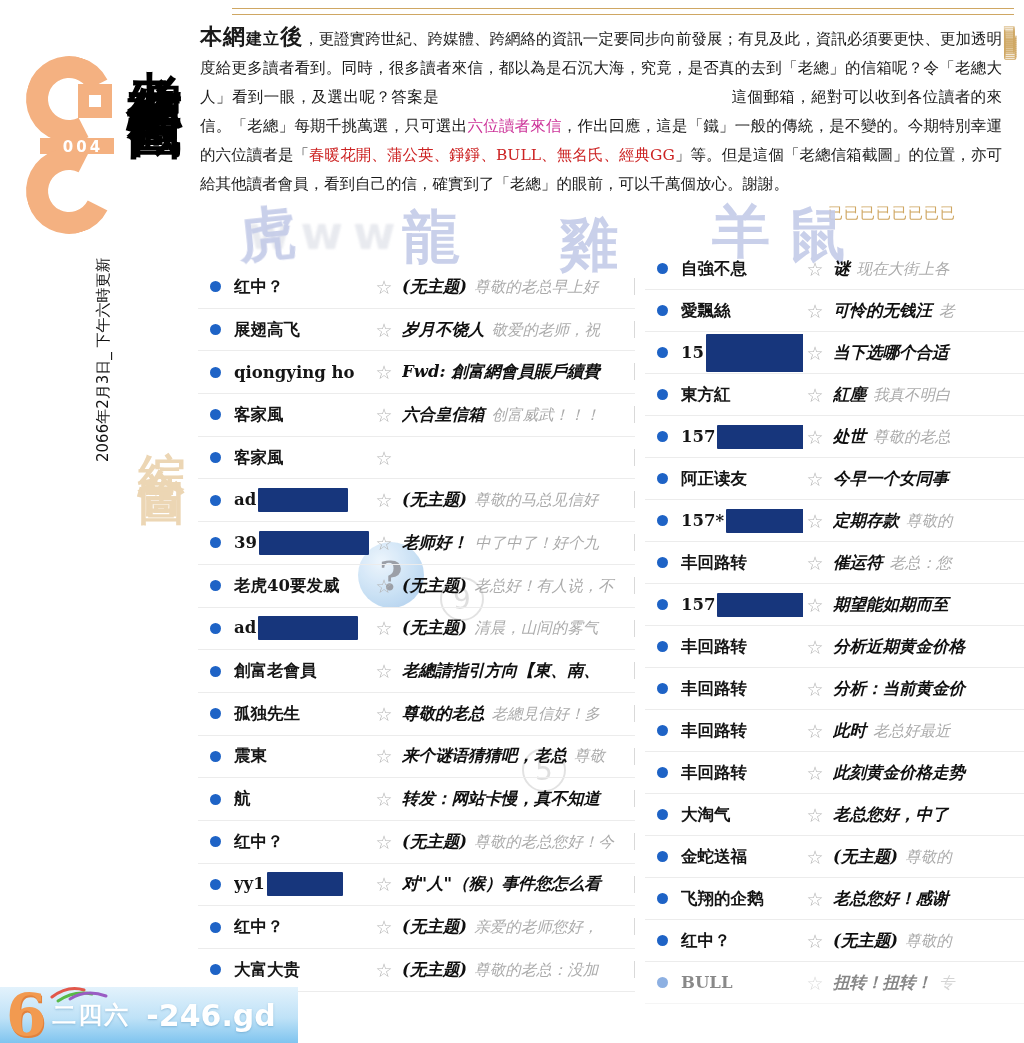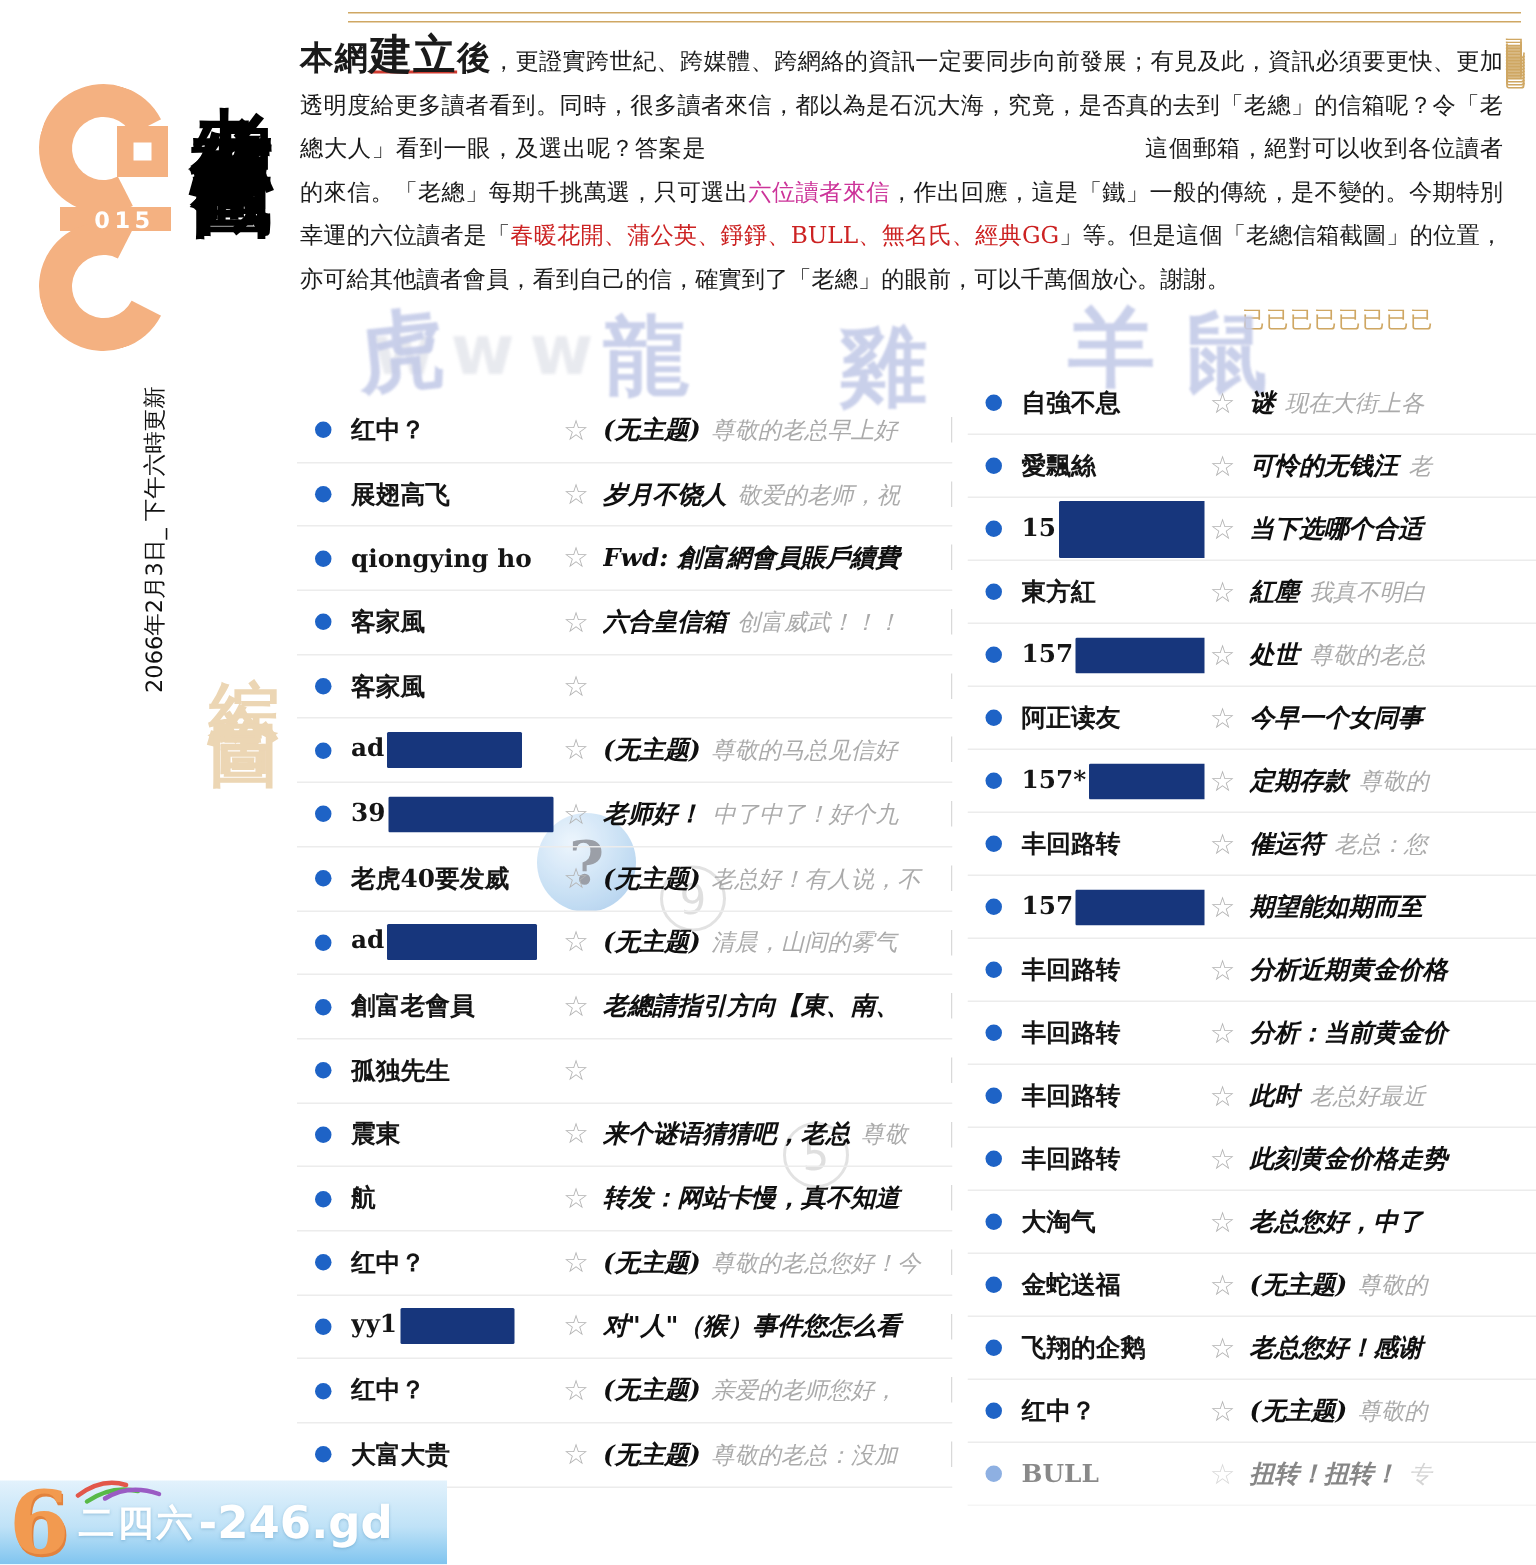--- a/index.html
+++ b/index.html
@@ -34,22 +34,22 @@
   .v-sub{position:absolute;left:131px;top:414px;writing-mode:vertical-rl;
          font-family:"DejaVu Serif","Liberation Serif",serif;font-weight:700;
          font-size:47px;letter-spacing:16px;color:#ecd6b4;}
   .v-date{position:absolute;left:94px;top:462px;transform-origin:top left;
           transform:rotate(-90deg);white-space:nowrap;font-size:15px;color:#111;}
 
   
   .intro{position:absolute;left:200px;top:22px;width:802px;font-size:15.5px;line-height:29px;
          color:#1a1a1a;text-align:justify;font-family:"DejaVu Serif","Liberation Serif",serif;}
   .seg-lead{font-size:22px;font-weight:800;letter-spacing:1px;}
-  .seg-lead-underline{font-size:28px;font-weight:800;letter-spacing:1px;
-         text-decoration:underline;text-decoration-color:#d03b30;text-decoration-thickness:2px;}
+  .seg-lead-underline{font-size:16px;font-weight:800;letter-spacing:1px;
+         text-decoration-color:#d03b30;text-decoration-thickness:2px;}
   .seg-gap{display:inline-block;width:292px;}
   .seg-magenta{color:#cc3399;}
   .seg-red{color:#cc2222;}
 
   
   .wm-www{position:absolute;left:248px;top:206px;font-size:46px;font-weight:700;color:#d6d9e2;
           opacity:.55;letter-spacing:10px;filter:blur(1px);}
   .wm-zodiac{position:absolute;font-size:58px;color:#c4cbe8;opacity:.9;filter:blur(.6px);
              font-family:"DejaVu Serif","Liberation Serif",serif;font-weight:700;}
   .wm-globe{position:absolute;left:358px;top:542px;width:66px;height:66px;border-radius:50%;
@@ -82,38 +82,38 @@
 
   
   .footer{position:absolute;left:0;top:987px;width:298px;height:56px;
           background:linear-gradient(180deg,#e3f2fc 0%,#bfe2f7 55%,#7fc4ef 100%);
           display:flex;align-items:center;}
   .f-digit{font-size:58px;font-weight:900;color:#f29a50;line-height:1;margin-left:6px;
            text-shadow:1px 2px 0 #e2823d;font-family:"DejaVu Serif","Liberation Serif",serif;}
   .f-ribbons{position:absolute;left:50px;top:-4px;}
   .f-brand{font-size:24px;font-weight:900;color:#fff;margin-left:6px;letter-spacing:2px;
            font-family:"DejaVu Serif","Liberation Serif",serif;text-shadow:0 1px 2px rgba(90,150,190,.5);}
-  .f-domain{font-size:30px;font-weight:800;color:#fff;margin-left:2px;
+  .f-domain{font-size:30px;font-weight:800;color:#fff;margin-left:16px;
             text-shadow:0 1px 2px rgba(90,150,190,.5);}
 </style>
 </head>
 <body>
 
 <div class="page">
 
   <div class="frame-top"></div>
   <div class="frame-right">已已已已已已已已已已已</div>
   <div class="frame-corner">已已已已已已已已</div>
 
   <div class="emblem">
     <div class="em-arc top"></div>
     <div class="em-sq"></div>
     <div class="em-bar"></div>
     <div class="em-arc bot"></div>
-    <div class="em-stamp">015</div>
+    <div class="em-stamp">004</div>
   </div>
 
   <div class="v-title">老總信箱截圖</div>
   <div class="v-sub">綜合圖</div>
   <div class="v-date">2066年2月3日_ 下午六時更新</div>
 
   <div class="intro"><span class="seg-lead">本網</span><span class="seg-lead-underline">建立</span><span class="seg-lead">後</span><span class="seg-normal">，更證實跨世紀、跨媒體、跨網絡的資訊一定要同步向前發展；有見及此，資訊必須要更快、更加透明度給更多讀者看到。同時，很多讀者來信，都以為是石沉大海，究竟，是否真的去到「老總」的信箱呢？令「老總大人」看到一眼，及選出呢？答案是</span><span class="seg-gap"></span><span class="seg-normal">這個郵箱，絕對可以收到各位讀者的來信。「老總」每期千挑萬選，只可選出</span><span class="seg-magenta">六位讀者來信</span><span class="seg-normal">，作出回應，這是「鐵」一般的傳統，是不變的。今期特別幸運的六位讀者是「</span><span class="seg-red">春暖花開、蒲公英、錚錚、BULL、無名氏、經典GG</span><span class="seg-normal">」等。但是這個「老總信箱截圖」的位置，亦可給其他讀者會員，看到自己的信，確實到了「老總」的眼前，可以千萬個放心。謝謝。</span></div>
 
   <div class="wm-www">www</div>
   <div class="wm-zodiac" style="left:238px;top:196px;transform:rotate(-6deg);">虎</div>
@@ -184,20 +184,21 @@
       <div class="row">
         <span class="dot"></span>
         <span class="sender">創富老會員</span>
         <span class="star">☆</span>
         <span class="subject"><span class="subj-bold">老總請指引方向【東、南、</span></span>
       </div>
       <div class="row">
         <span class="dot"></span>
         <span class="sender">孤独先生</span>
         <span class="star">☆</span>
+        <span class="subject"><span class="subj-bold">尊敬的老总</span><span class="subj-tail">老總見信好！多</span></span>
       </div>
       <div class="row">
         <span class="dot"></span>
         <span class="sender">震東</span>
         <span class="star">☆</span>
         <span class="subject"><span class="subj-bold">来个谜语猜猜吧，老总</span><span class="subj-tail">尊敬</span></span>
       </div>
       <div class="row">
         <span class="dot"></span>
         <span class="sender">航</span>

